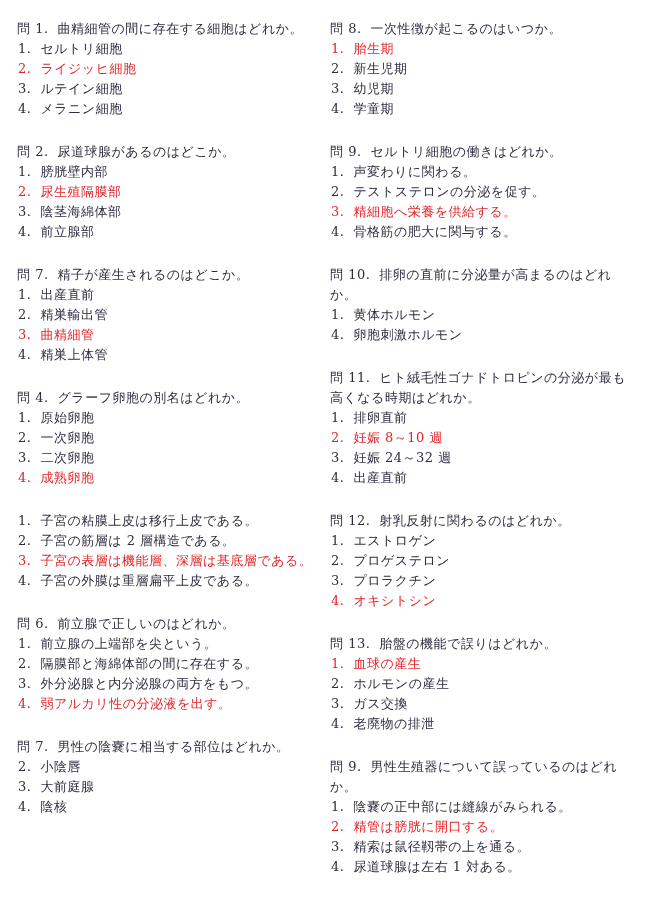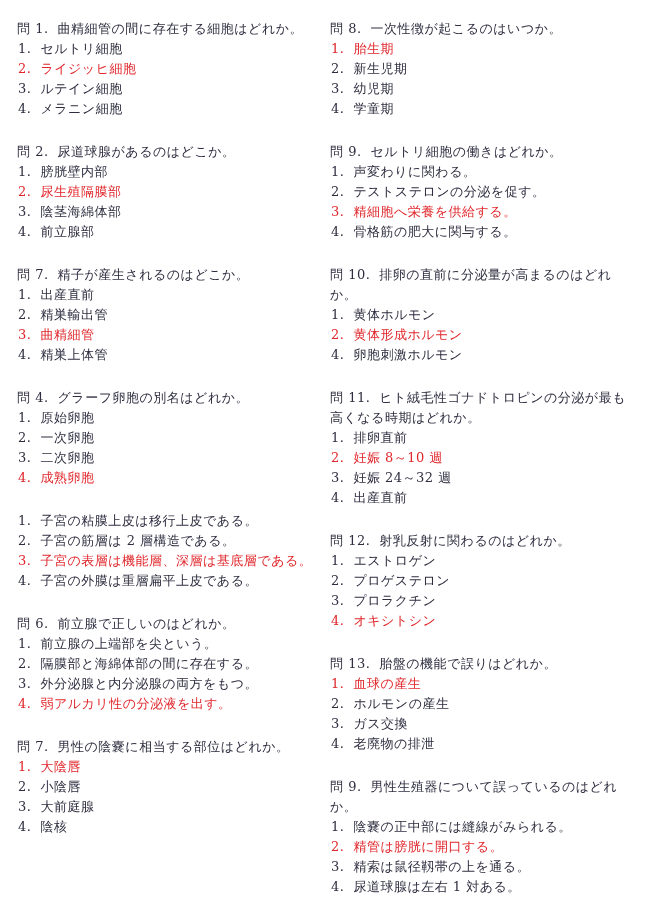--- a/index.html
+++ b/index.html
@@ -80,21 +80,20 @@
         </div>
         <div class="question-block">
           <p class="q-line"><span class="q-label">問 6.</span><span>前立腺で正しいのはどれか。</span></p>
           <p class="opt-line"><span class="opt-num">1.</span><span>前立腺の上端部を尖という。</span></p>
           <p class="opt-line"><span class="opt-num">2.</span><span>隔膜部と海綿体部の間に存在する。</span></p>
           <p class="opt-line"><span class="opt-num">3.</span><span>外分泌腺と内分泌腺の両方をもつ。</span></p>
           <p class="opt-line correct"><span class="opt-num">4.</span><span>弱アルカリ性の分泌液を出す。</span></p>
         </div>
         <div class="question-block">
           <p class="q-line"><span class="q-label">問 7.</span><span>男性の陰嚢に相当する部位はどれか。</span></p>
-          <p class="opt-line correct"><span class="opt-num">1.</span><span>大陰唇</span></p>
           <p class="opt-line"><span class="opt-num">2.</span><span>小陰唇</span></p>
           <p class="opt-line"><span class="opt-num">3.</span><span>大前庭腺</span></p>
           <p class="opt-line"><span class="opt-num">4.</span><span>陰核</span></p>
         </div>
       </div>
       <div class="col col-right">
         <div class="question-block">
           <p class="q-line"><span class="q-label">問 8.</span><span>一次性徴が起こるのはいつか。</span></p>
           <p class="opt-line correct"><span class="opt-num">1.</span><span>胎生期</span></p>
           <p class="opt-line"><span class="opt-num">2.</span><span>新生児期</span></p>
@@ -104,21 +103,20 @@
         <div class="question-block">
           <p class="q-line"><span class="q-label">問 9.</span><span>セルトリ細胞の働きはどれか。</span></p>
           <p class="opt-line"><span class="opt-num">1.</span><span>声変わりに関わる。</span></p>
           <p class="opt-line"><span class="opt-num">2.</span><span>テストステロンの分泌を促す。</span></p>
           <p class="opt-line correct"><span class="opt-num">3.</span><span>精細胞へ栄養を供給する。</span></p>
           <p class="opt-line"><span class="opt-num">4.</span><span>骨格筋の肥大に関与する。</span></p>
         </div>
         <div class="question-block">
           <p class="q-line"><span class="q-label">問 10.</span><span>排卵の直前に分泌量が高まるのはどれか。</span></p>
           <p class="opt-line"><span class="opt-num">1.</span><span>黄体ホルモン</span></p>
-          <p class="opt-line correct"><span class="opt-num">2.</span><span>黄体形成ホルモン</span></p>
           <p class="opt-line"><span class="opt-num">4.</span><span>卵胞刺激ホルモン</span></p>
         </div>
         <div class="question-block">
           <p class="q-line"><span class="q-label">問 11.</span><span>ヒト絨毛性ゴナドトロピンの分泌が最も高くなる時期はどれか。</span></p>
           <p class="opt-line"><span class="opt-num">1.</span><span>排卵直前</span></p>
           <p class="opt-line correct"><span class="opt-num">2.</span><span>妊娠 8～10 週</span></p>
           <p class="opt-line"><span class="opt-num">3.</span><span>妊娠 24～32 週</span></p>
           <p class="opt-line"><span class="opt-num">4.</span><span>出産直前</span></p>
         </div>
         <div class="question-block">

